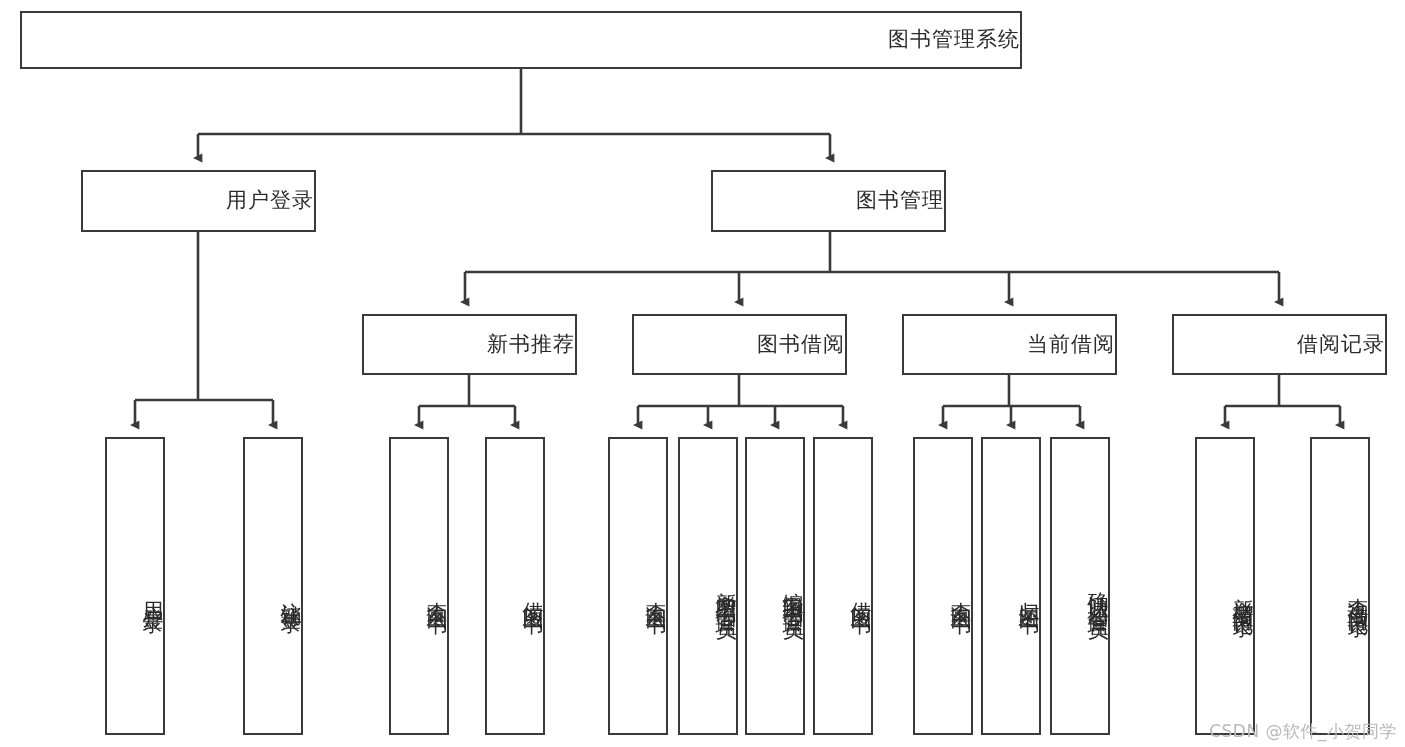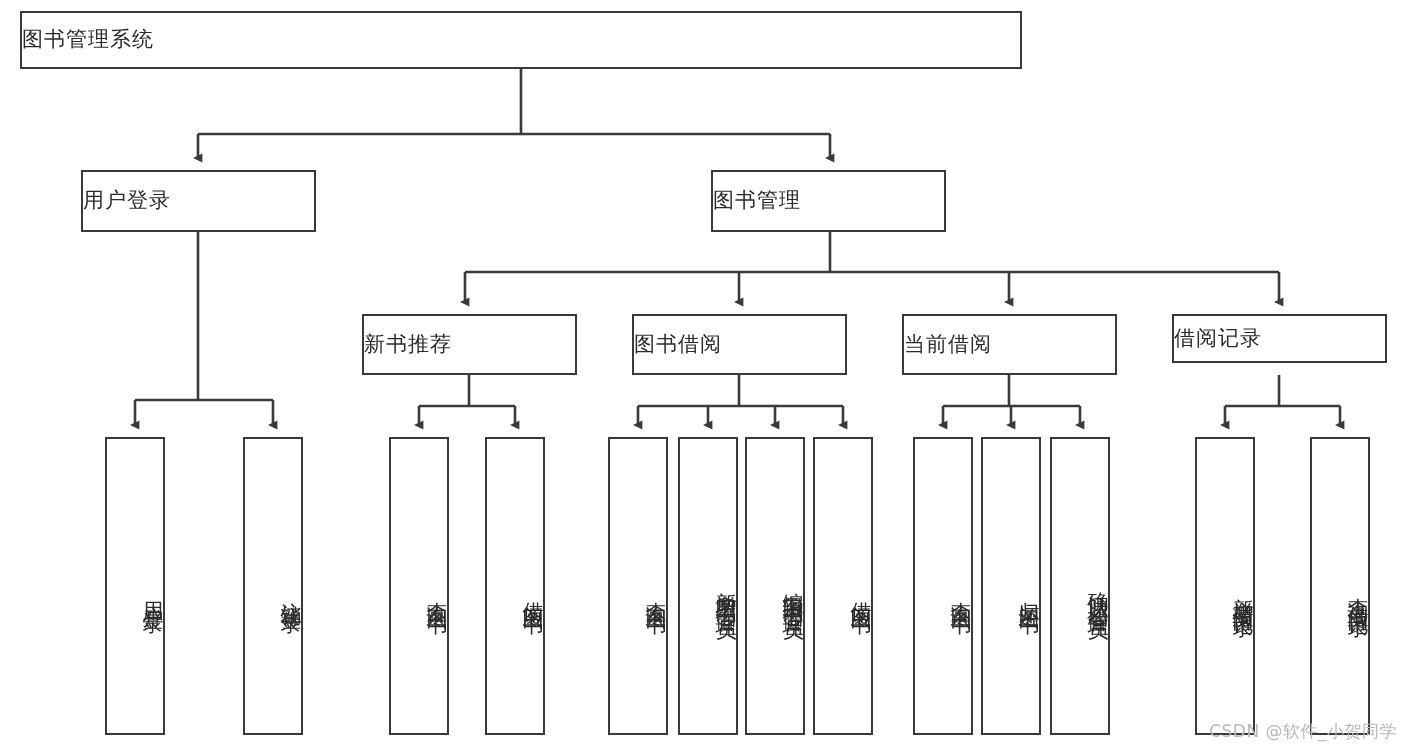--- a/index.html
+++ b/index.html
@@ -25,21 +25,21 @@
     height: 747px;
     pointer-events: none;
   }
   .node {
     position: absolute;
     box-sizing: border-box;
     background: #ffffff;
     border: 2px solid #3a3a3a;
     display: flex;
     align-items: center;
-    justify-content: flex-start;
+    justify-content: flex-end;
     color: #2b2b2b;
   }
   .node.horiz {
     font-size: 21px;
     letter-spacing: 1px;
     line-height: 1.1;
   }
   .node.vert {
     writing-mode: vertical-rl;
     text-orientation: upright;
@@ -134,21 +134,21 @@
 
   <div class="node horiz" style="left:362px;top:314px;width:215px;height:61px;">
     <span class="lbl">新书推荐</span>
   </div>
   <div class="node horiz" style="left:902px;top:314px;width:215px;height:61px;">
     <span class="lbl">当前借阅</span>
   </div>
   <div class="node horiz" style="left:632px;top:314px;width:215px;height:61px;">
     <span class="lbl">图书借阅</span>
   </div>
-  <div class="node horiz" style="left:1172px;top:314px;width:215px;height:49px;">
+  <div class="node horiz" style="left:1172px;top:314px;width:215px;height:61px;">
     <span class="lbl">借阅记录</span>
   </div>
 
   <div class="node vert" style="left:105px;top:437px;width:60px;height:298px;">
     <span class="lbl">用户登录</span>
   </div>
   <div class="node vert" style="left:243px;top:437px;width:60px;height:298px;">
     <span class="lbl">注销登录</span>
   </div>
 

